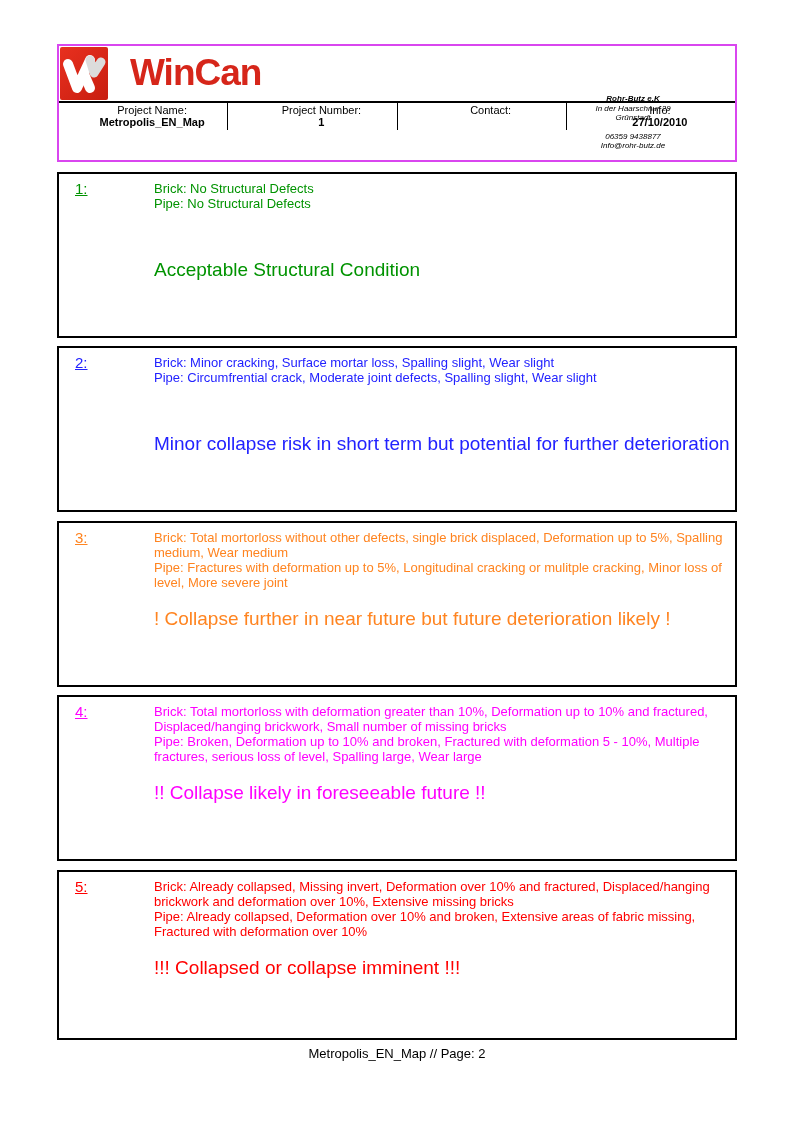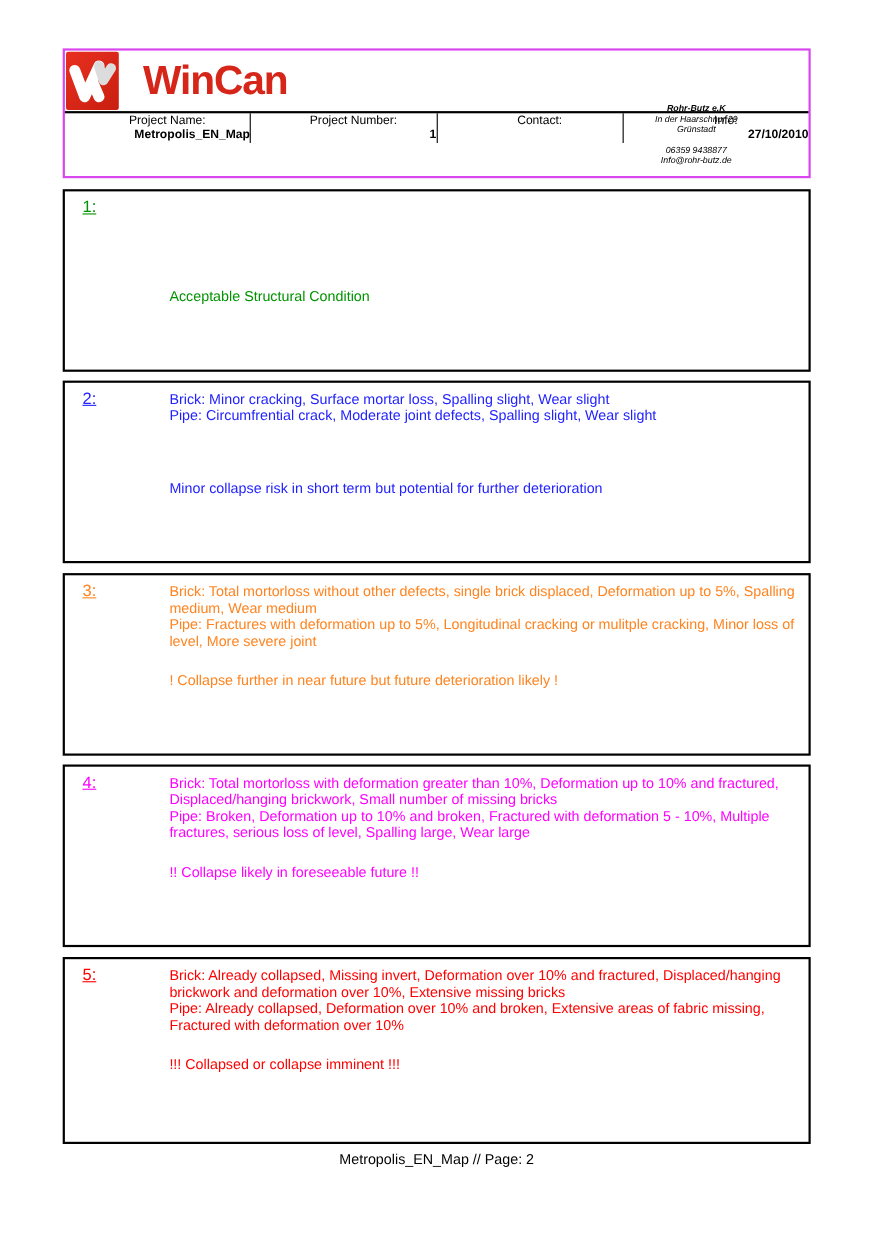--- a/index.html
+++ b/index.html
@@ -43,21 +43,21 @@
     height:30px; border-top:2px solid #000;
     text-align:center; font-size:18px; font-weight:bold; line-height:28px;
   }
   .project-row {
     display:flex; height:29px; border-top:2px solid #000;
     font-size:11px; text-align:center;
   }
   .project-cell { flex:1 1 0; padding-top:1px; line-height:12px;padding-left:18px; }
   .project-cell + .project-cell { border-left:1px solid #000; }
   .project-cell .p-label { display:block; }
-  .project-cell .p-value { display:block; font-weight:bold;text-align:right; }
+  .project-cell .p-value { display:block; font-weight:bold; }
 
   
   .grade-box {
     position:absolute; left:57px; width:680px; height:166px;
     border:2px solid #000; background:#fff;
   }
   .grade-box:nth-of-type(2) { top:172px; }
   .grade-box:nth-of-type(3) { top:346px; }
   .grade-box:nth-of-type(4) { top:521px; }
   .grade-box:nth-of-type(5) { top:695px; }
@@ -67,21 +67,21 @@
     position:absolute; left:16px; top:6px;
     font-size:15px; text-decoration:underline;
   }
   .grade-desc {
     position:absolute; left:95px; top:7px; width:580px;
     font-size:13px; line-height:15px;
     white-space:pre-line;
   }
   .grade-summary {
     position:absolute; left:95px; top:88px; width:580px;
-    font-size:13px; line-height:15px;
+    font-size:19px; line-height:15px;
   }
 
   
   .page-footer {
     position:absolute; left:57px; top:1046px; width:680px;
     text-align:center; font-size:13px; color:#000;
   }
 </style>
 </head>
 <body>
@@ -122,20 +122,22 @@
       </div>
       <div class="project-cell">
         <span class="p-label">Info:</span>
         <span class="p-value">27/10/2010</span>
       </div>
     </div>
   </div>
 
   <div class="grade-box" style="color: rgb(0, 147, 0);">
     <div class="grade-num">1:</div>
+    <div class="grade-desc">Brick: No Structural Defects
+Pipe: No Structural Defects</div>
     <div class="grade-summary">Acceptable Structural Condition</div>
   </div>
 
   <div class="grade-box" style="color: rgb(34, 34, 255);">
     <div class="grade-num">2:</div>
     <div class="grade-desc">Brick: Minor cracking, Surface mortar loss, Spalling slight, Wear slight
 Pipe: Circumfrential crack, Moderate joint defects, Spalling slight, Wear slight</div>
     <div class="grade-summary">Minor collapse risk in short term but potential for further deterioration</div>
   </div>
 

